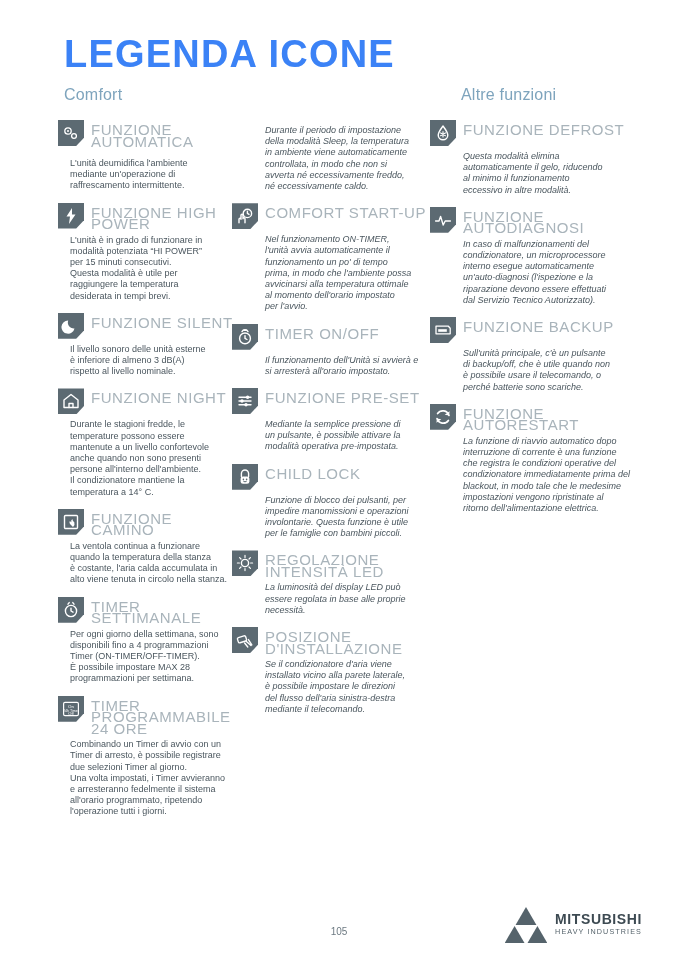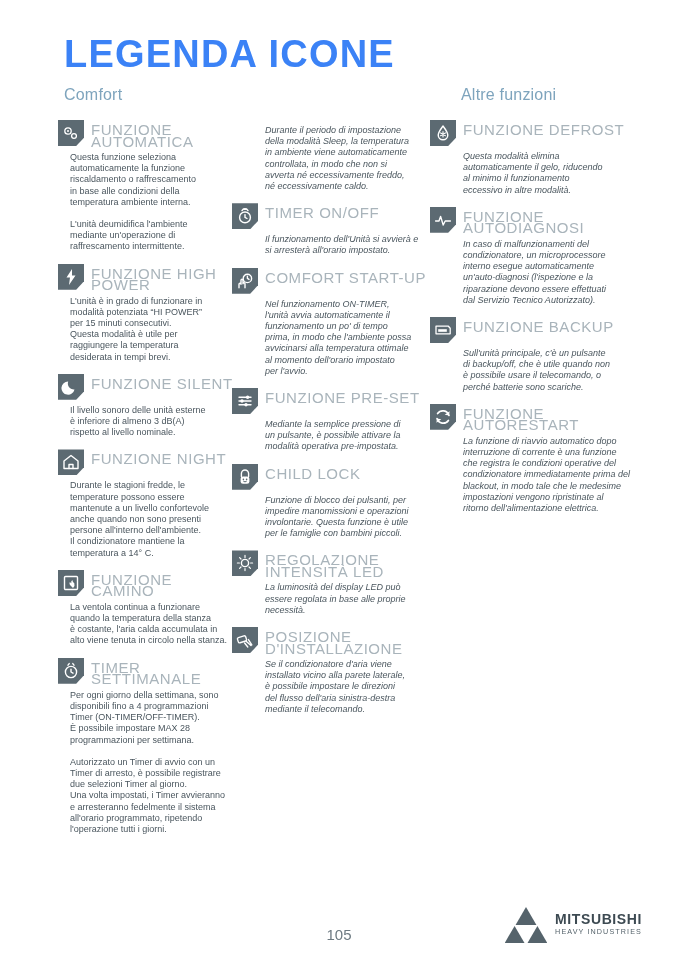--- a/index.html
+++ b/index.html
@@ -78,21 +78,21 @@
   .col-1 .entry-body{ margin-left:12px; }
   .col-2 .entry-body, .col-3 .entry-body{ margin-left:33px;font-style:italic; }
   .col-1 .entry-body{ margin-left:12px; }
 
   
   .page-number{
     position:absolute;
     left:0; right:0;
     top:926px;
     text-align:center;
-    font-size:15px;
+    font-size:10px;
     color:#6d7a82;
   }
   .brand{
     position:absolute;
     right:36px; top:905px;
     display:flex;align-items:center;gap:8px;
   }
   .brand-mark{ width:42px;height:38px; }
   .brand-text{
     line-height:1.05;
@@ -126,25 +126,20 @@
         <div class="entry-head">
           <span class="icon-badge">
             <svg viewBox="0 0 20 20" width="20" height="20" aria-hidden="true">
               <circle cx="7" cy="8" r="3.2" stroke="white" fill="none" stroke-width="1.3" stroke-linecap="round" stroke-linejoin="round"></circle>
               <circle cx="13" cy="13" r="2.4" stroke="white" fill="none" stroke-width="1.3" stroke-linecap="round" stroke-linejoin="round"></circle>
               <circle cx="7" cy="8" r="1" fill="white"></circle>
             </svg>
           </span>
           <span class="entry-title">FUNZIONE AUTOMATICA</span>
         </div>
-        <div class="entry-body">Questa funzione seleziona
-automaticamente la funzione
-riscaldamento o raffrescamento
-in base alle condizioni della
-temperatura ambiente interna.</div>
       </div>
       <div class="entry">
         <div class="entry-body">L'unità deumidifica l'ambiente
 mediante un'operazione di
 raffrescamento intermittente.</div>
       </div>
       <div class="entry">
         <div class="entry-head">
           <span class="icon-badge">
             <svg viewBox="0 0 20 20" width="20" height="20" aria-hidden="true">
@@ -217,71 +212,83 @@
           </span>
           <span class="entry-title">TIMER SETTIMANALE</span>
         </div>
         <div class="entry-body">Per ogni giorno della settimana, sono
 disponibili fino a 4 programmazioni
 Timer (ON-TIMER/OFF-TIMER).
 È possibile impostare MAX 28
 programmazioni per settimana.</div>
       </div>
       <div class="entry">
-        <div class="entry-body">Autorizzato un Timer di avvio con un
+        <div class="entry-head">
+          <span class="icon-badge">
+            <svg viewBox="0 0 20 20" width="20" height="20" aria-hidden="true">
+              <rect x="2.6" y="3.4" width="14.8" height="13.2" rx="1.4" stroke="white" fill="none" stroke-width="1.2" stroke-linecap="round" stroke-linejoin="round"></rect>
+              <text x="10" y="9" font-size="4.4" fill="white" text-anchor="middle" font-family="sans-serif">On</text>
+              <text x="10" y="13" font-size="3.6" fill="white" text-anchor="middle" font-family="sans-serif">24h Timer</text>
+              <text x="10" y="16.2" font-size="4" fill="white" text-anchor="middle" font-family="sans-serif">Off</text>
+            </svg>
+          </span>
+          <span class="entry-title">TIMER PROGRAMMABILE
+24 ORE</span>
+        </div>
+        <div class="entry-body">Combinando un Timer di avvio con un
 Timer di arresto, è possibile registrare
 due selezioni Timer al giorno.
 Una volta impostati, i Timer avvieranno
 e arresteranno fedelmente il sistema
 all'orario programmato, ripetendo
 l'operazione tutti i giorni.</div>
       </div>
     </div>
   <div class="col col-2">
       <div class="entry">
         <div class="entry-body">Durante il periodo di impostazione
 della modalità Sleep, la temperatura
 in ambiente viene automaticamente
 controllata, in modo che non si
 avverta né eccessivamente freddo,
 né eccessivamente caldo.</div>
-      </div>
-      <div class="entry">
-        <div class="entry-head">
-          <span class="icon-badge">
-            <svg viewBox="0 0 20 20" width="20" height="20" aria-hidden="true">
-              <circle cx="10" cy="11.4" r="5.4" stroke="white" fill="none" stroke-width="1.4" stroke-linecap="round" stroke-linejoin="round"></circle>
-              <path d="M10 8.6 V11.4 l2 1.1" stroke="white" fill="none" stroke-width="1.4" stroke-linecap="round" stroke-linejoin="round"></path>
-              <path d="M7 4.6 a3.4 3.4 0 0 1 6 0" stroke="white" fill="none" stroke-width="1.4" stroke-linecap="round" stroke-linejoin="round"></path>
-              <path d="M8.8 3.2 h2.6" stroke="white" fill="none" stroke-width="1.4" stroke-linecap="round" stroke-linejoin="round"></path>
-            </svg>
-          </span>
-          <span class="entry-title">TIMER ON/OFF</span>
-        </div>
-        <div class="entry-body">Il funzionamento dell'Unità si avvierà e
-si arresterà all'orario impostato.</div>
       </div>
       <div class="entry">
         <div class="entry-head">
           <span class="icon-badge">
             <svg viewBox="0 0 20 20" width="20" height="20" aria-hidden="true">
               <circle cx="12.4" cy="7.4" r="4.2" stroke="white" fill="none" stroke-width="1.4" stroke-linecap="round" stroke-linejoin="round"></circle>
               <path d="M12.4 5.2 v2.2 l1.6 1" stroke="white" fill="none" stroke-width="1.4" stroke-linecap="round" stroke-linejoin="round"></path>
               <path d="M4 16.8 v-3.6 a1 1 0 0 1 2 0 v-4 a1 1 0 0 1 2 0 v3.6 a1 1 0 0 1 2 0 v4" stroke="white" fill="none" stroke-width="1.4" stroke-linecap="round" stroke-linejoin="round"></path>
             </svg>
           </span>
           <span class="entry-title">COMFORT START-UP</span>
         </div>
         <div class="entry-body">Nel funzionamento ON-TIMER,
 l'unità avvia automaticamente il
 funzionamento un po' di tempo
 prima, in modo che l'ambiente possa
 avvicinarsi alla temperatura ottimale
 al momento dell'orario impostato
 per l'avvio.</div>
+      </div>
+      <div class="entry">
+        <div class="entry-head">
+          <span class="icon-badge">
+            <svg viewBox="0 0 20 20" width="20" height="20" aria-hidden="true">
+              <circle cx="10" cy="11.4" r="5.4" stroke="white" fill="none" stroke-width="1.4" stroke-linecap="round" stroke-linejoin="round"></circle>
+              <path d="M10 8.6 V11.4 l2 1.1" stroke="white" fill="none" stroke-width="1.4" stroke-linecap="round" stroke-linejoin="round"></path>
+              <path d="M7 4.6 a3.4 3.4 0 0 1 6 0" stroke="white" fill="none" stroke-width="1.4" stroke-linecap="round" stroke-linejoin="round"></path>
+              <path d="M8.8 3.2 h2.6" stroke="white" fill="none" stroke-width="1.4" stroke-linecap="round" stroke-linejoin="round"></path>
+            </svg>
+          </span>
+          <span class="entry-title">TIMER ON/OFF</span>
+        </div>
+        <div class="entry-body">Il funzionamento dell'Unità si avvierà e
+si arresterà all'orario impostato.</div>
       </div>
       <div class="entry">
         <div class="entry-head">
           <span class="icon-badge">
             <svg viewBox="0 0 20 20" width="20" height="20" aria-hidden="true">
               <path d="M4 6.2 h12 M4 10 h12 M4 13.8 h12" stroke="white" fill="none" stroke-width="1.4" stroke-linecap="round" stroke-linejoin="round"></path>
               <circle cx="12.6" cy="6.2" r="1.7" fill="white"></circle>
               <circle cx="7" cy="10" r="1.7" fill="white"></circle>
               <circle cx="11" cy="13.8" r="1.7" fill="white"></circle>
             </svg>

